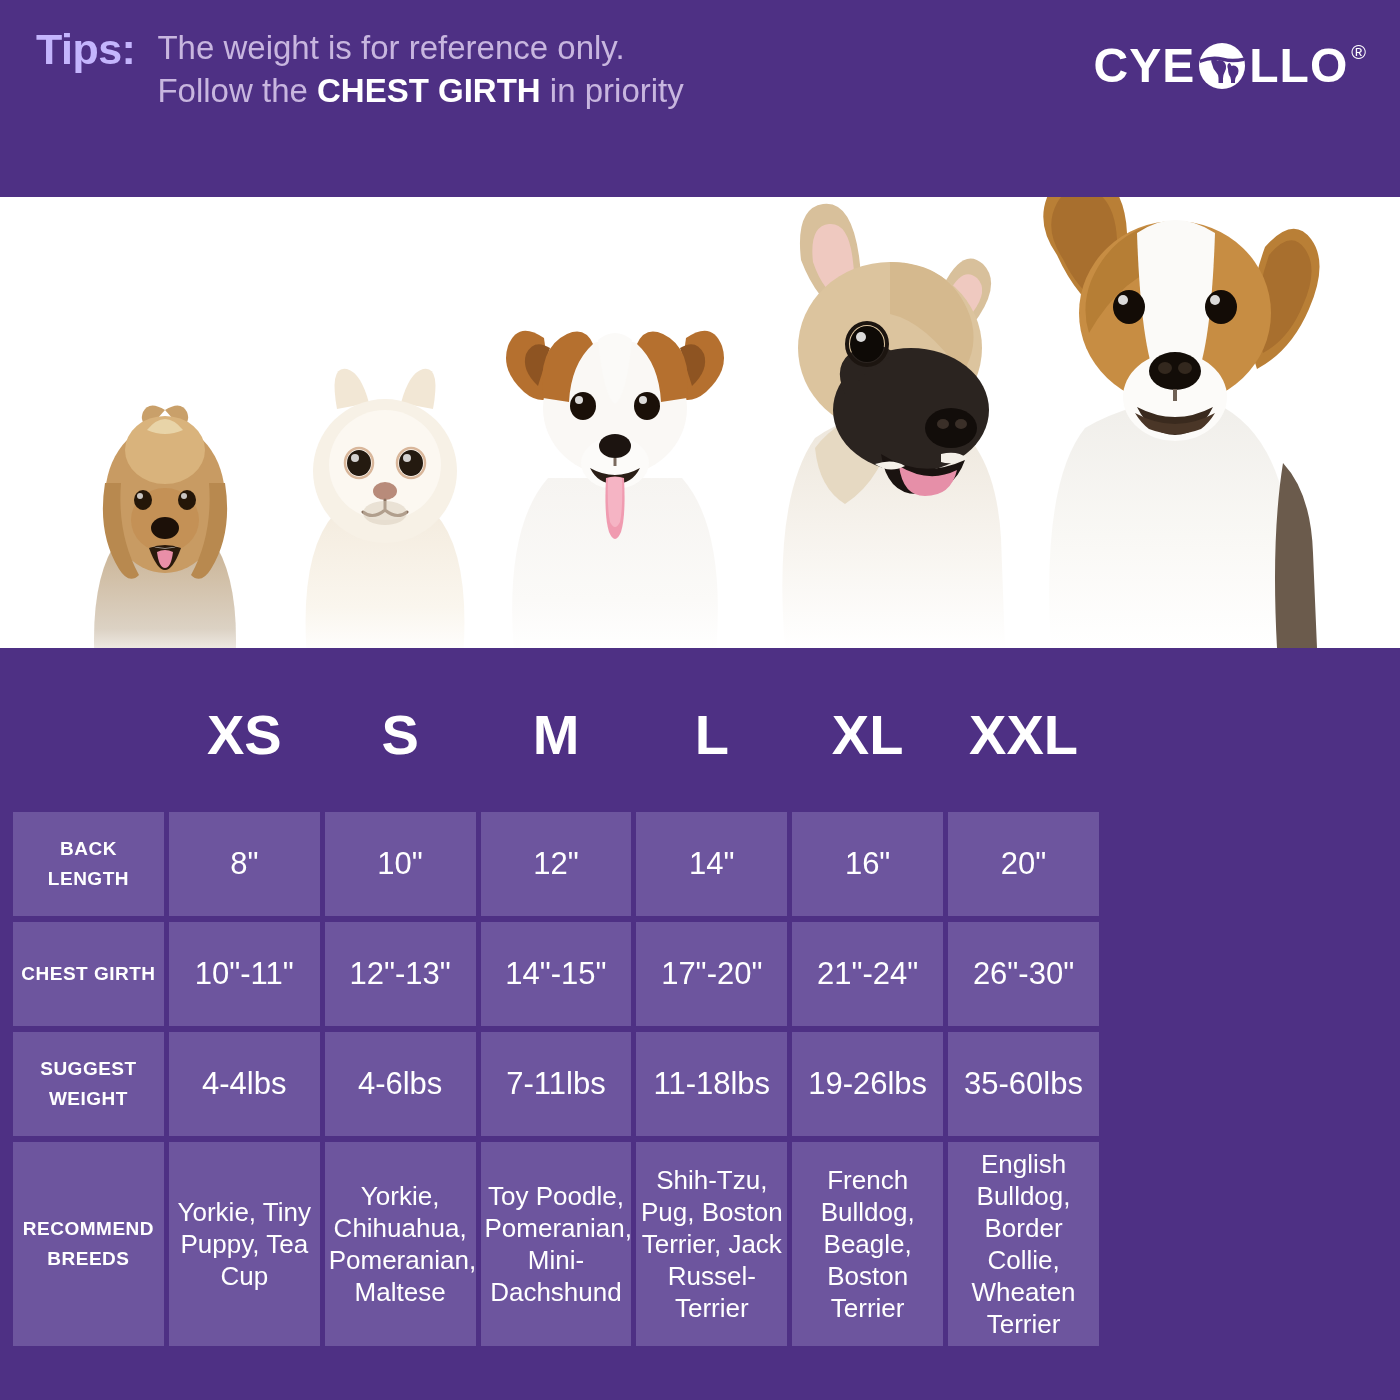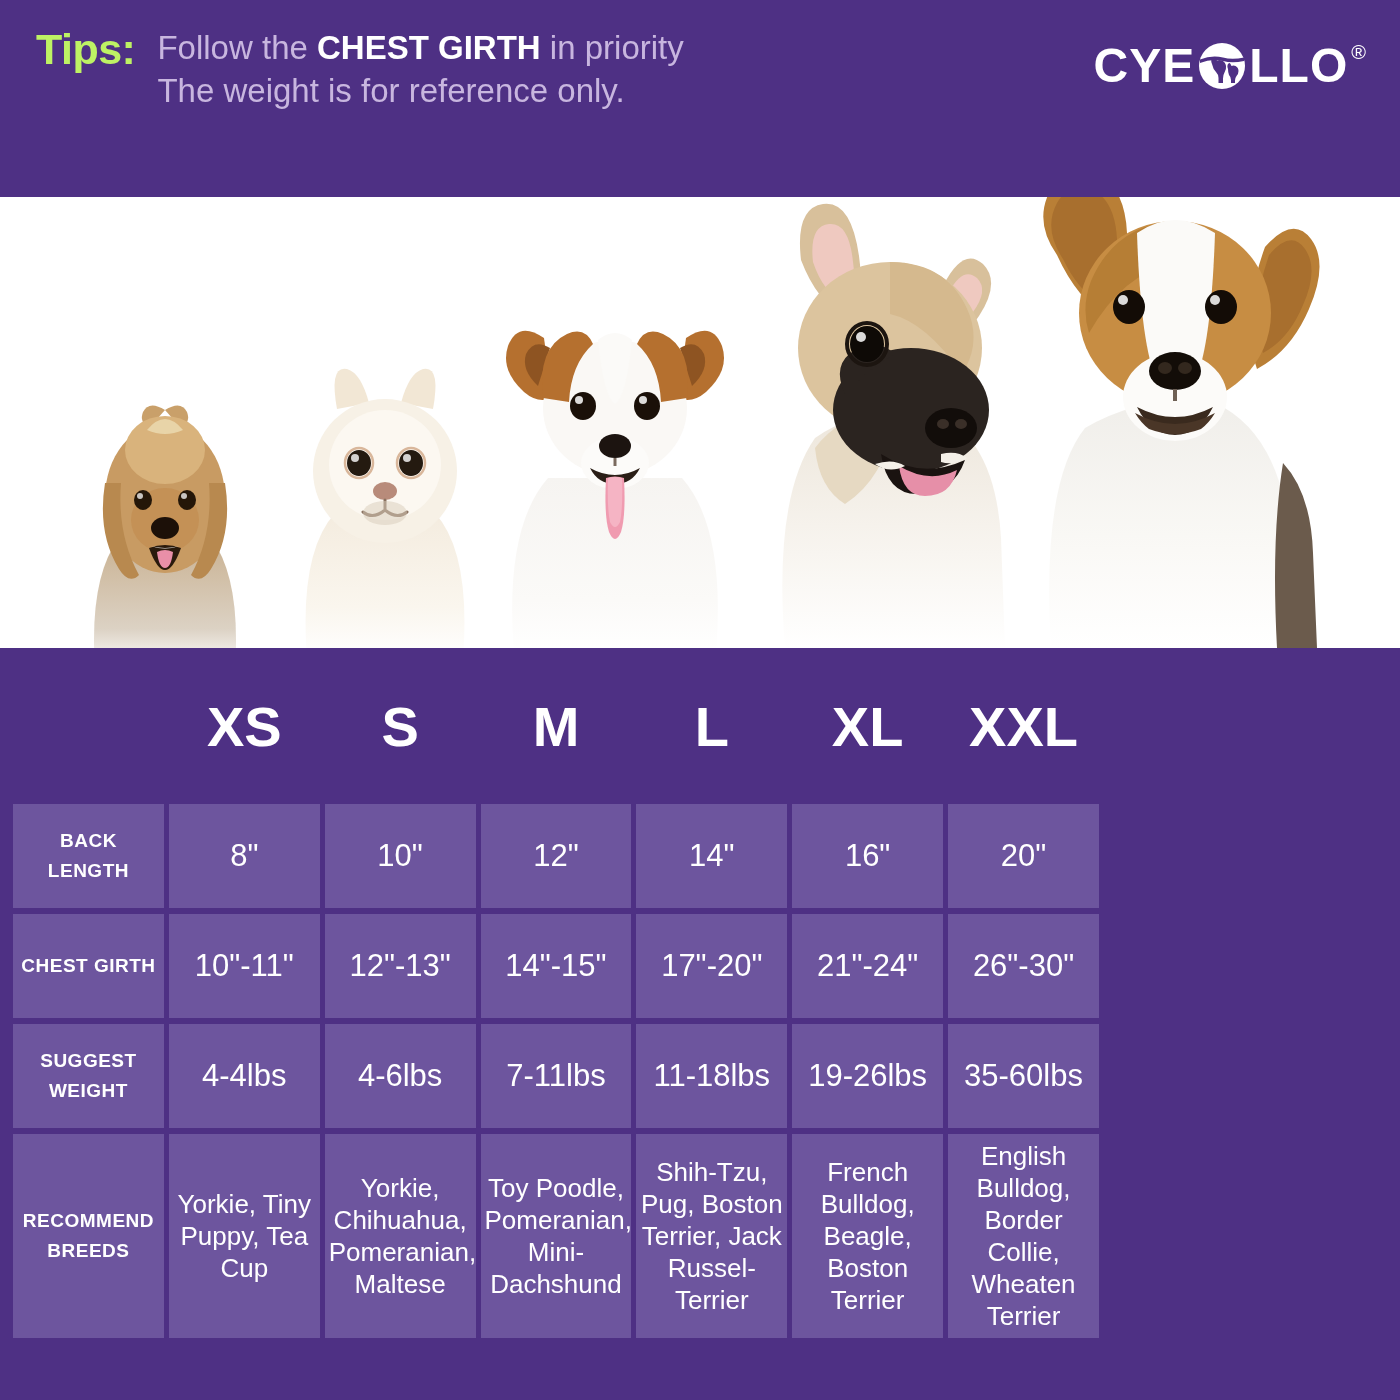--- a/index.html
+++ b/index.html
@@ -31,21 +31,21 @@
     box-sizing: border-box;
   }
   .tips-row {
     position: absolute;
     left: 36px;
     top: 24px;
     display: flex;
     align-items: flex-start;
   }
   .tips-word {
-    color: #bef264;
+    color: #c4b5fd;
     font-size: 43px;
     font-weight: bold;
     line-height: 50px;
     letter-spacing: -0.5px;
     white-space: nowrap;
   }
   .tips-lines {
     margin-left: 22px;
     margin-top: 2px;
   }
@@ -108,21 +108,21 @@
   }
 
   
   .size-table {
     position: absolute;
     left: 0; top: 648px;
     width: 1112px;
     height: 752px;
     background: #4E3084;
     box-sizing: border-box;
-    padding: 0 8px;
+    padding: 8px 8px;
   }
   table {
     width: 100%;
     border-collapse: separate;
     border-spacing: 5px 6px;
     table-layout: fixed;
   }
   thead th {
     background: transparent;
     color: #ffffff;
@@ -163,22 +163,22 @@
 </style>
 </head>
 <body>
 
 <div id="page">
 
   <div class="tips-header">
     <div class="tips-row">
       <div class="tips-word">Tips:</div>
       <div class="tips-lines">
+        <div class="tips-line">The weight is for reference only.</div>
         <div class="tips-line"><span>Follow the </span><b>CHEST GIRTH</b><span> in priority</span></div>
-        <div class="tips-line">The weight is for reference only.</div>
       </div>
     </div>
 
     <div class="logo-wrap">
       <div class="logo-text">
         <span>CYE</span>
           <span class="logo-mark"><svg viewBox="0 0 100 100" width="50" height="50" aria-hidden="true">
               <circle cx="50" cy="50" r="46" fill="#ffffff"></circle>
               <path d="M6 44 Q30 34 52 40 Q70 45 94 40 L94 33 Q70 38 52 33 Q30 27 6 37 Z" fill="#4E3084"></path>
               <path d="M30 46 q-4 -9 2 -13 q3 -2 5 1 l3 5 q5 -2 10 0 q7 3 8 11 q1 7 -3 13 q-3 5 -3 12 l0 9 l-9 0 l0 -10 q0 -7 -5 -12 q-6 -6 -8 -16 Z" fill="#4E3084"></path>

